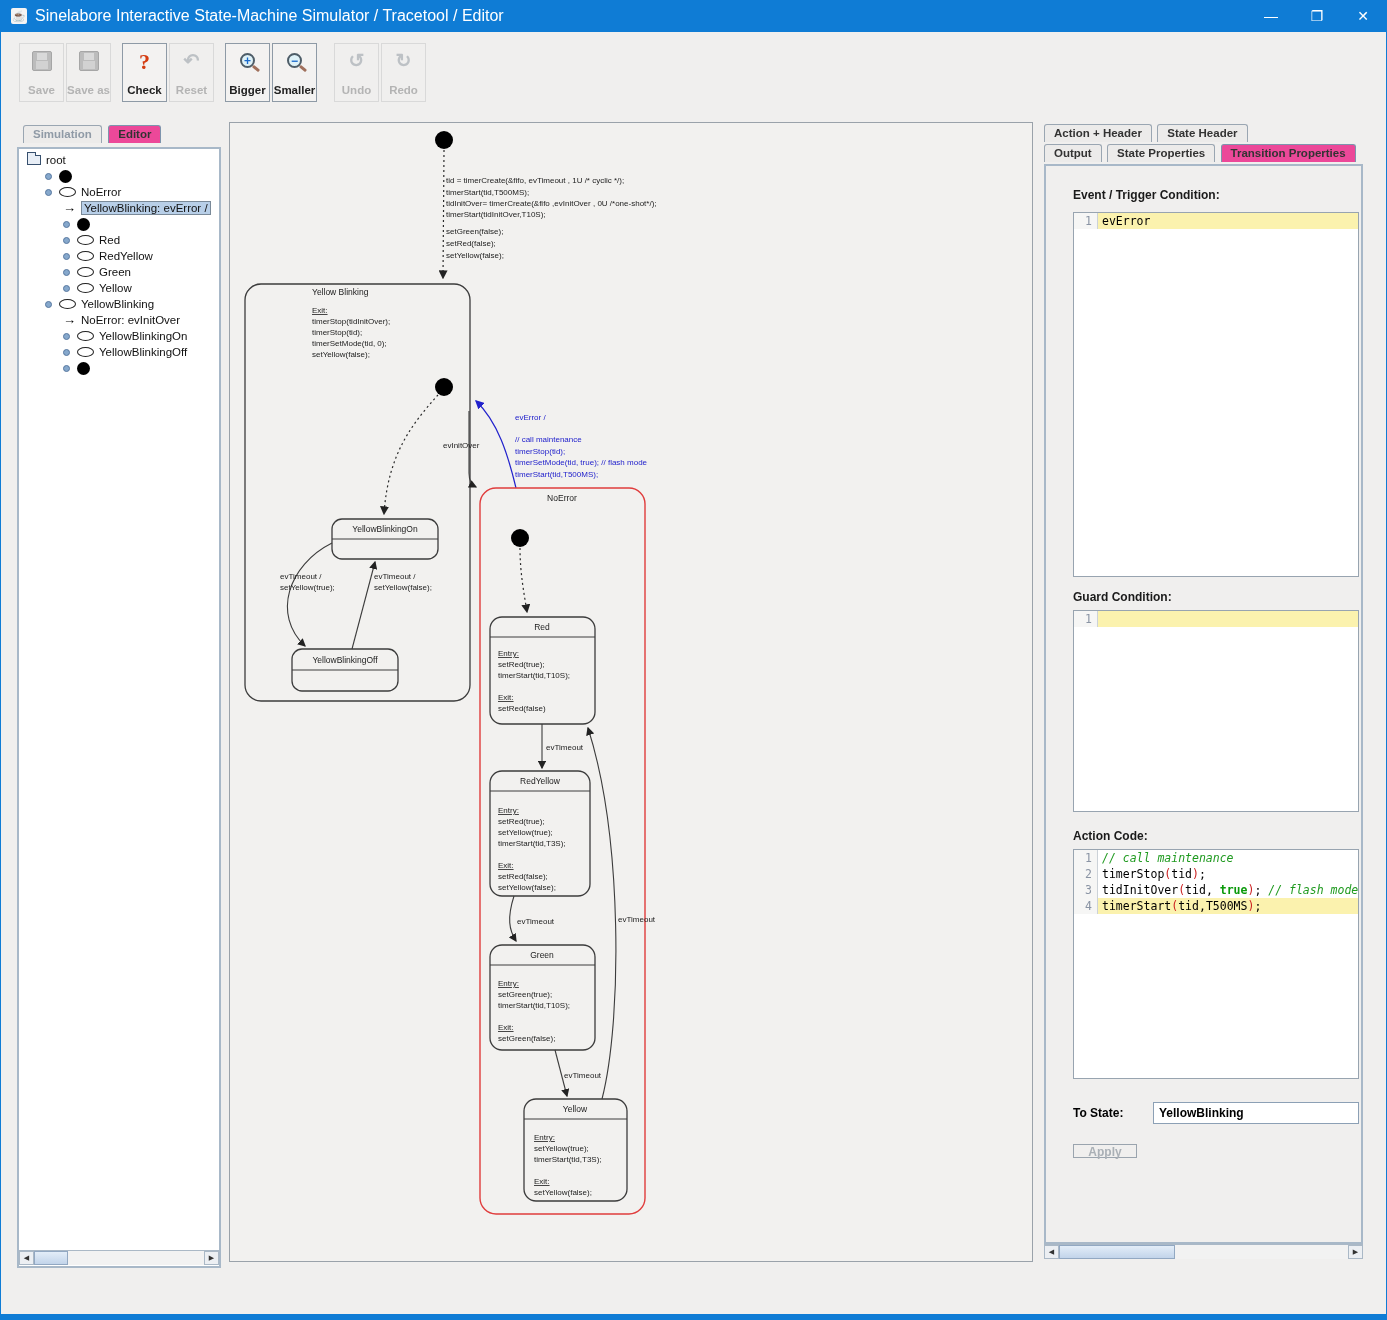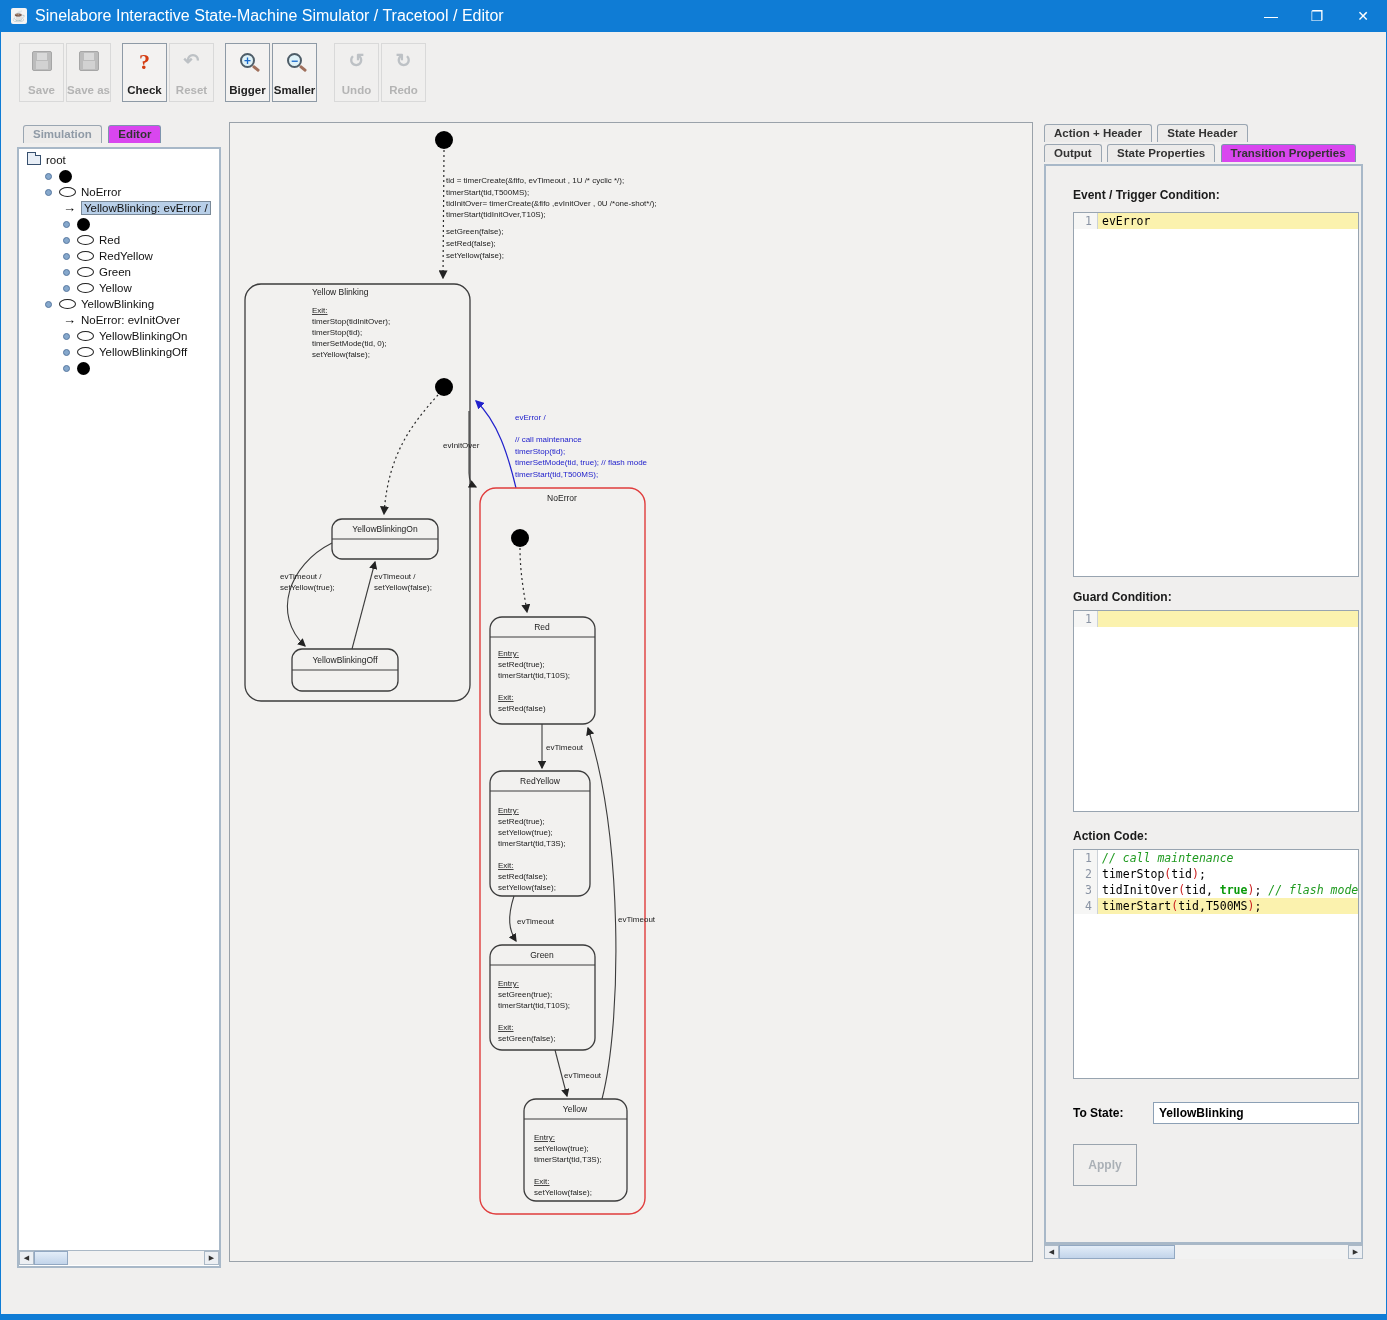--- a/index.html
+++ b/index.html
@@ -34,21 +34,21 @@
   .mag { width:15px; height:15px; border:2px solid #4e5d68; border-radius:50%; background:#dff2f8;
          position:relative; display:flex; align-items:center; justify-content:center;
          font-size:12px; font-weight:bold; color:#1a6acc; line-height:10px; margin-top:2px; }
   .mag::after { content:""; position:absolute; width:8px; height:3px; background:#a0705c;
                 right:-7px; bottom:-4px; transform:rotate(40deg); border-radius:1px; }
 
   
   .tab { display:inline-block; padding:2px 9px 3px 9px; font-size:11.5px; font-weight:bold;
          border:1px solid #9aa6b2; border-bottom:none; background:#eceBea; color:#333;
          border-radius:3px 3px 0 0; margin-right:2px; }
-  .tab.active { background:#d946ef; border-color:#7e94ad; }
+  .tab.active { background:#ec4899; border-color:#7e94ad; }
   .tab.dim { color:#8f9aa6; }
 
   
   .left-panel { position:absolute; left:14px; top:124px; width:208px; height:1144px; }
   .lp-tabs { height:23px; padding-left:8px; }
   .lp-box { position:absolute; left:2px; top:23px; right:2px; bottom:0;
             border:2px solid #a8b8c8; background:#fff; }
   .tree { padding:3px 2px 0 2px; overflow:hidden; height:calc(100% - 18px); }
   .tree-row { height:16px; display:flex; align-items:center; font-size:11.5px; color:#111; white-space:nowrap; }
   .knob { width:7px; height:7px; min-width:7px; border:1px solid #5878a0; border-radius:50%;
@@ -95,21 +95,21 @@
           background:#f6f6f5; border-right:1px solid #ccd2d8; }
   .ctext { flex:1; padding-left:4px; white-space:pre; }
   .hl { background:#fbf2ae; }
   .tok-c { color:#1f9a1f; font-style:italic; }
   .tok-k { color:#0b9a0b; font-weight:bold; }
   .tok-p { color:#cc2222; }
   .tostate-row { position:absolute; left:27px; display:flex; align-items:center; }
   .tostate-label { font-weight:bold; width:80px; }
   .tostate-input { width:206px; height:22px; border:1px solid #8ca0b5; background:#fff;
                    font-family:"Liberation Sans",sans-serif; font-size:12px; font-weight:bold; padding:0 5px; }
-  .apply-btn { position:absolute; left:27px; width:64px; height:42px; border:1px solid #9aa4ae;
+  .apply-btn { position:absolute; left:27px; width:64px; height:14px; border:1px solid #9aa4ae;
                background:#f0efee; color:#aab0b6; font-weight:bold; font-size:12px;
                font-family:"Liberation Sans",sans-serif; }
 
   .bottom-strip { position:absolute; left:0; right:0; bottom:0; height:6px; background:#0f7cd5; }
 </style>
 </head>
 <body>
 
 <div class="window">
 

